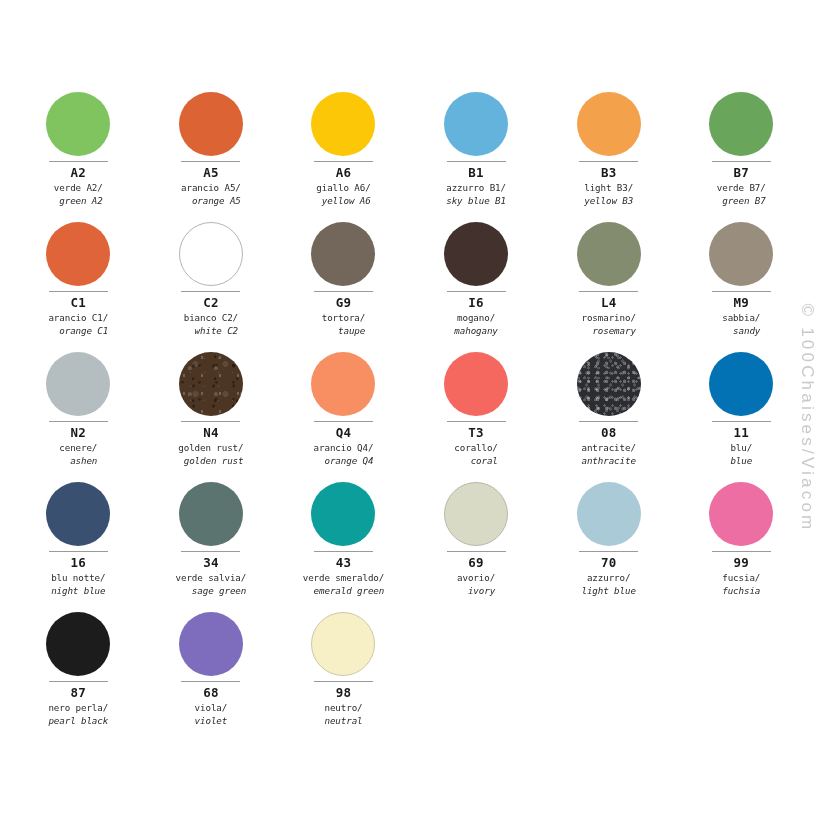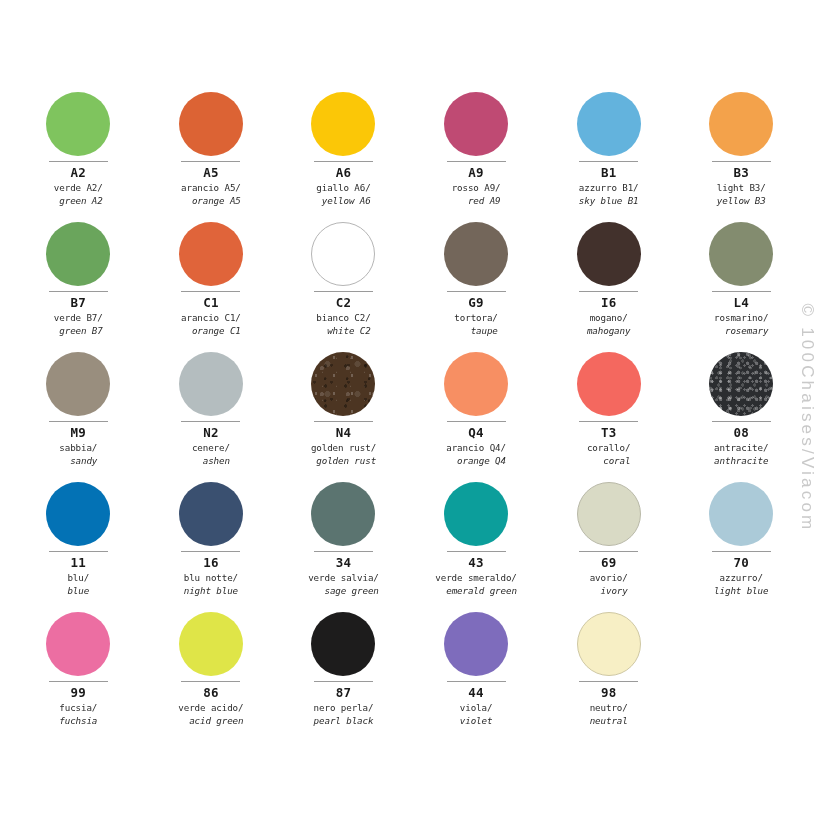--- a/index.html
+++ b/index.html
@@ -162,31 +162,20 @@
         </div>
         <div class="swatch-rule" style="border-top-color: rgb(154, 154, 154);"></div>
         <div class="swatch-code">A6</div>
         <div class="swatch-names">
           <span class="swatch-name-it">giallo A6/</span>
           <span class="swatch-name-en">yellow A6</span>
         </div>
       </div>
       <div class="swatch-cell">
         <div class="swatch-disc-wrap">
-          <div class="swatch-disc" style="background: rgb(191, 74, 115);"></div>
-        </div>
-        <div class="swatch-rule" style="border-top-color: rgb(154, 154, 154);"></div>
-        <div class="swatch-code">A9</div>
-        <div class="swatch-names">
-          <span class="swatch-name-it">rosso A9/</span>
-          <span class="swatch-name-en">red A9</span>
-        </div>
-      </div>
-      <div class="swatch-cell">
-        <div class="swatch-disc-wrap">
           <div class="swatch-disc" style="background: rgb(99, 179, 221);"></div>
         </div>
         <div class="swatch-rule" style="border-top-color: rgb(154, 154, 154);"></div>
         <div class="swatch-code">B1</div>
         <div class="swatch-names">
           <span class="swatch-name-it">azzurro B1/</span>
           <span class="swatch-name-en">sky blue B1</span>
         </div>
       </div>
       <div class="swatch-cell">
@@ -404,46 +393,35 @@
         </div>
         <div class="swatch-rule" style="border-top-color: rgb(154, 154, 154);"></div>
         <div class="swatch-code">99</div>
         <div class="swatch-names">
           <span class="swatch-name-it">fucsia/</span>
           <span class="swatch-name-en">fuchsia</span>
         </div>
       </div>
       <div class="swatch-cell">
         <div class="swatch-disc-wrap">
-          <div class="swatch-disc" style="background: rgb(223, 229, 72);"></div>
-        </div>
-        <div class="swatch-rule" style="border-top-color: rgb(154, 154, 154);"></div>
-        <div class="swatch-code">86</div>
-        <div class="swatch-names">
-          <span class="swatch-name-it">verde acido/</span>
-          <span class="swatch-name-en">acid green</span>
-        </div>
-      </div>
-      <div class="swatch-cell">
-        <div class="swatch-disc-wrap">
           <div class="swatch-disc" style="background: rgb(29, 28, 28);"></div>
         </div>
         <div class="swatch-rule" style="border-top-color: rgb(154, 154, 154);"></div>
         <div class="swatch-code">87</div>
         <div class="swatch-names">
           <span class="swatch-name-it">nero perla/</span>
           <span class="swatch-name-en">pearl black</span>
         </div>
       </div>
       <div class="swatch-cell">
         <div class="swatch-disc-wrap">
           <div class="swatch-disc" style="background: rgb(126, 108, 188);"></div>
         </div>
         <div class="swatch-rule" style="border-top-color: rgb(154, 154, 154);"></div>
-        <div class="swatch-code">44</div>
+        <div class="swatch-code">68</div>
         <div class="swatch-names">
           <span class="swatch-name-it">viola/</span>
           <span class="swatch-name-en">violet</span>
         </div>
       </div>
       <div class="swatch-cell">
         <div class="swatch-disc-wrap">
           <div class="swatch-disc" style="background: rgb(247, 239, 197); border: 1px solid rgb(207, 200, 163);"></div>
         </div>
         <div class="swatch-rule" style="border-top-color: rgb(154, 154, 154);"></div>

